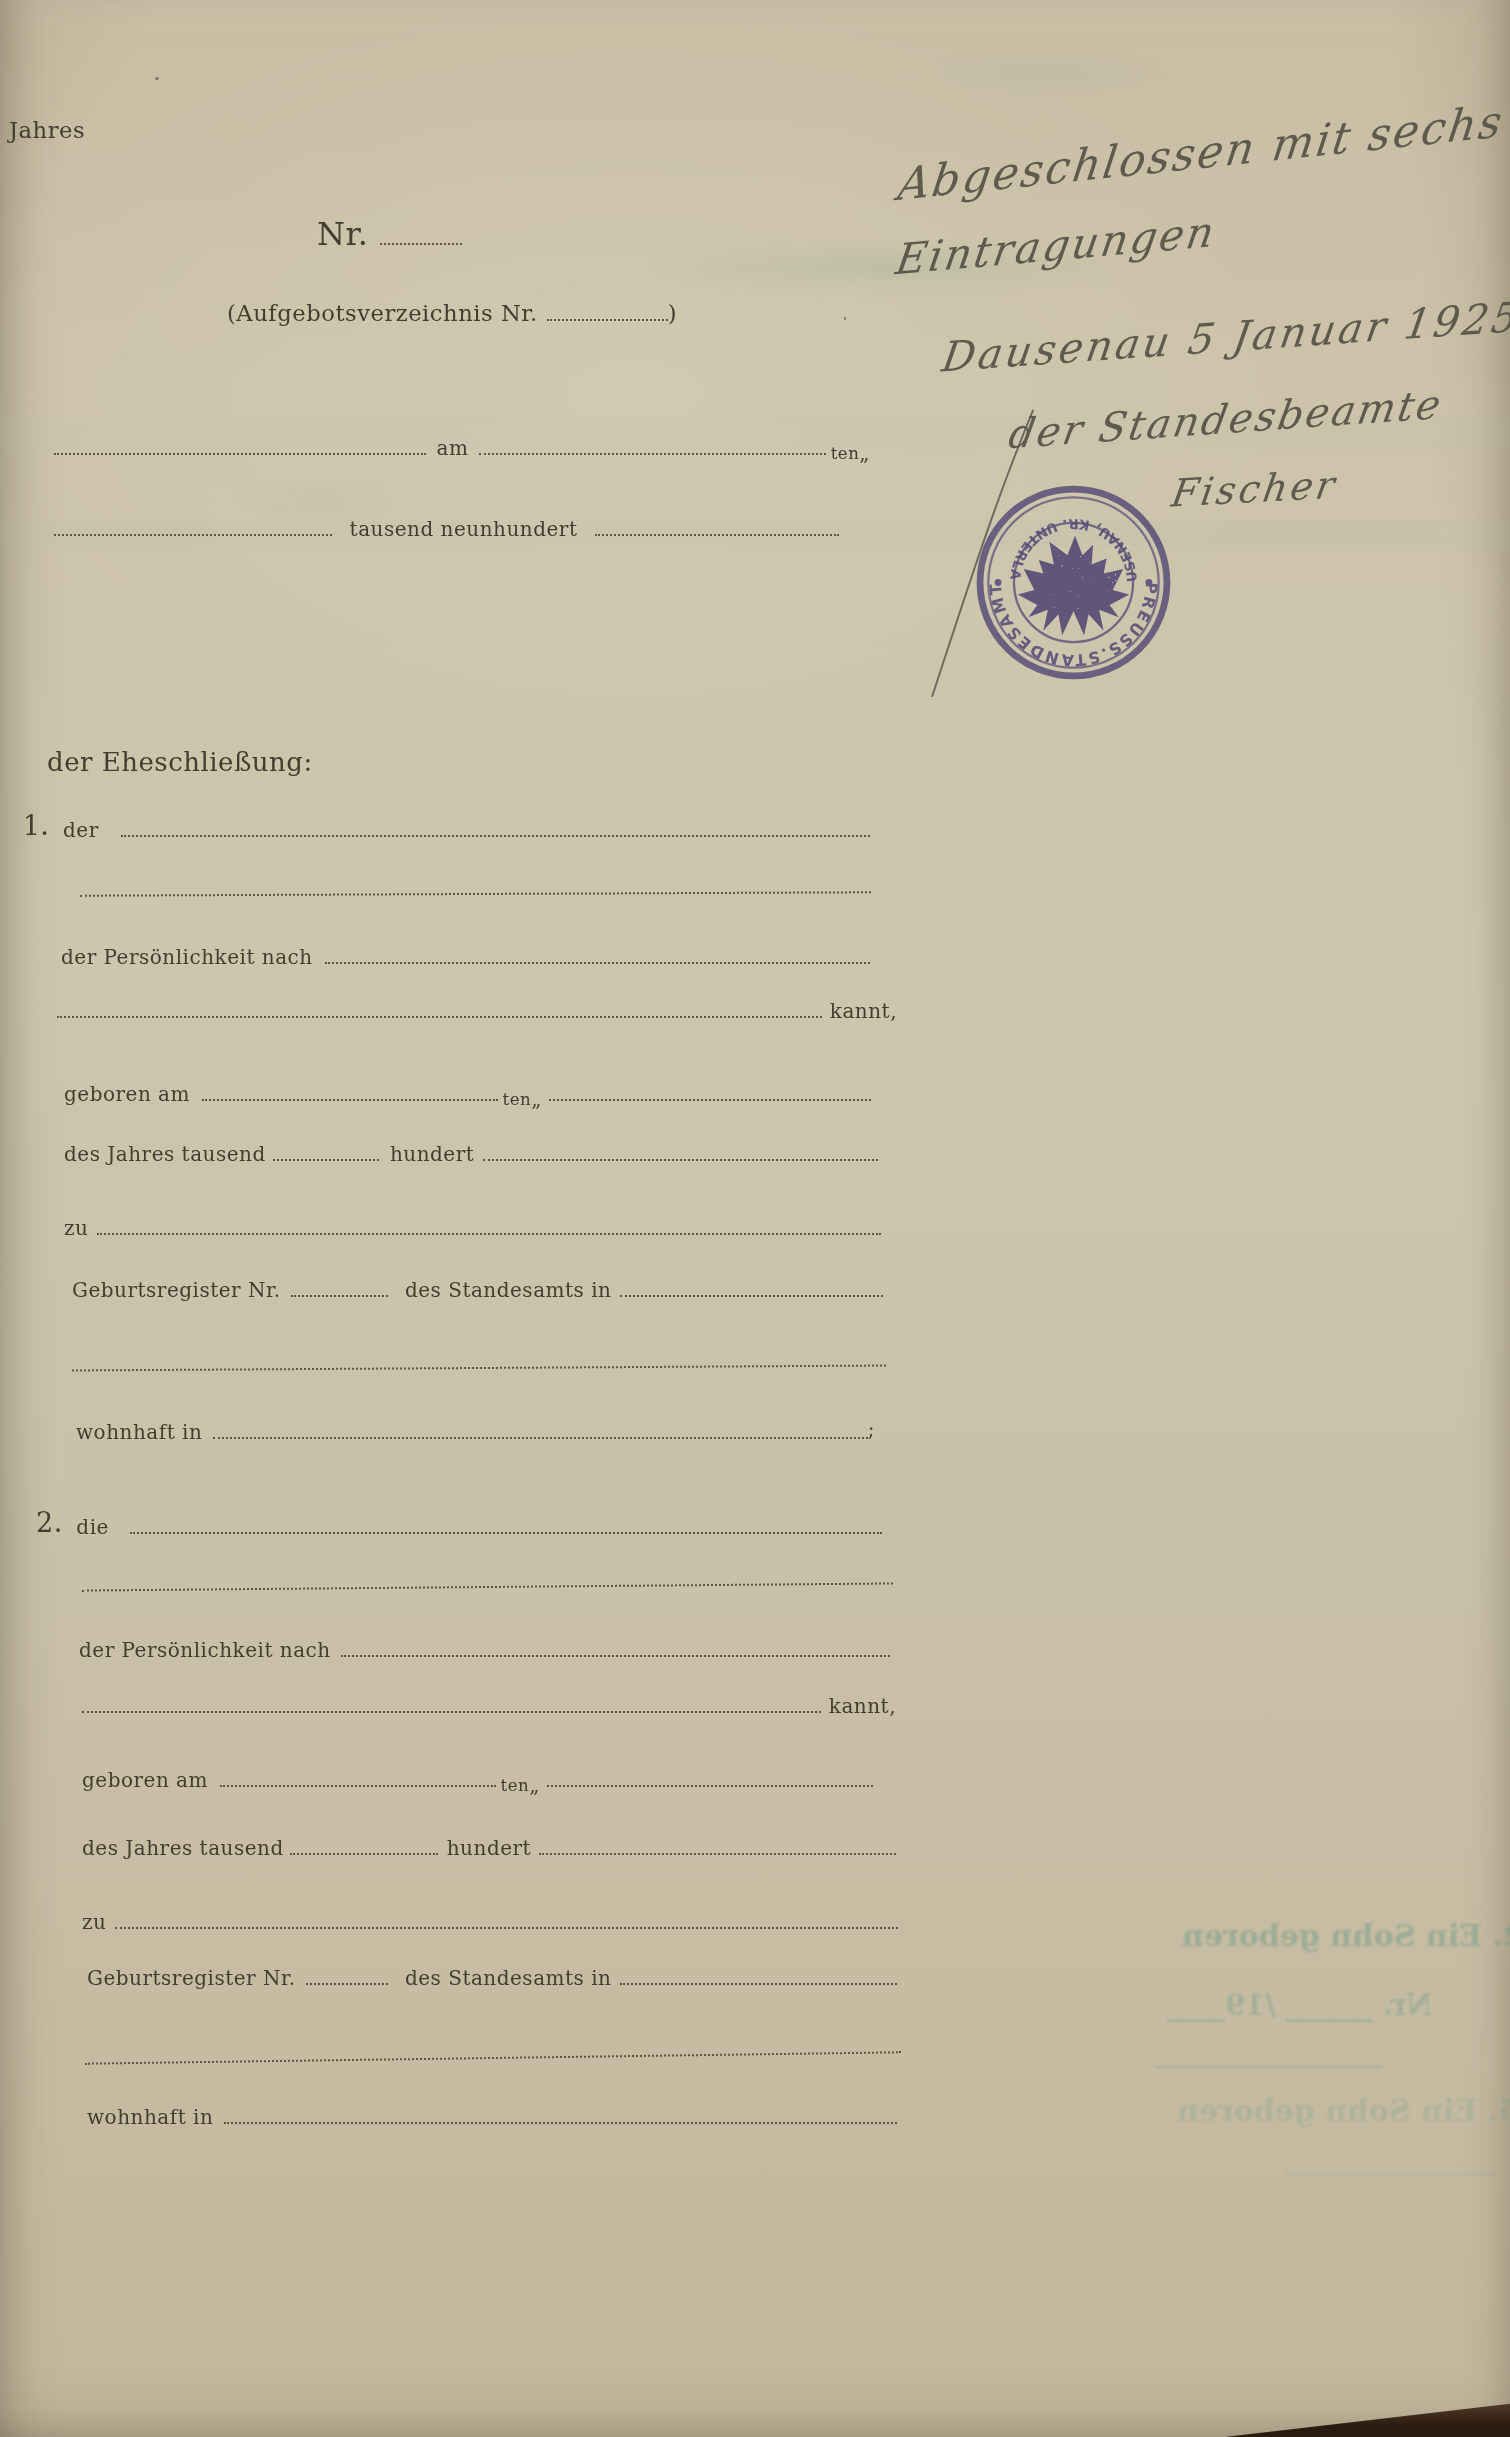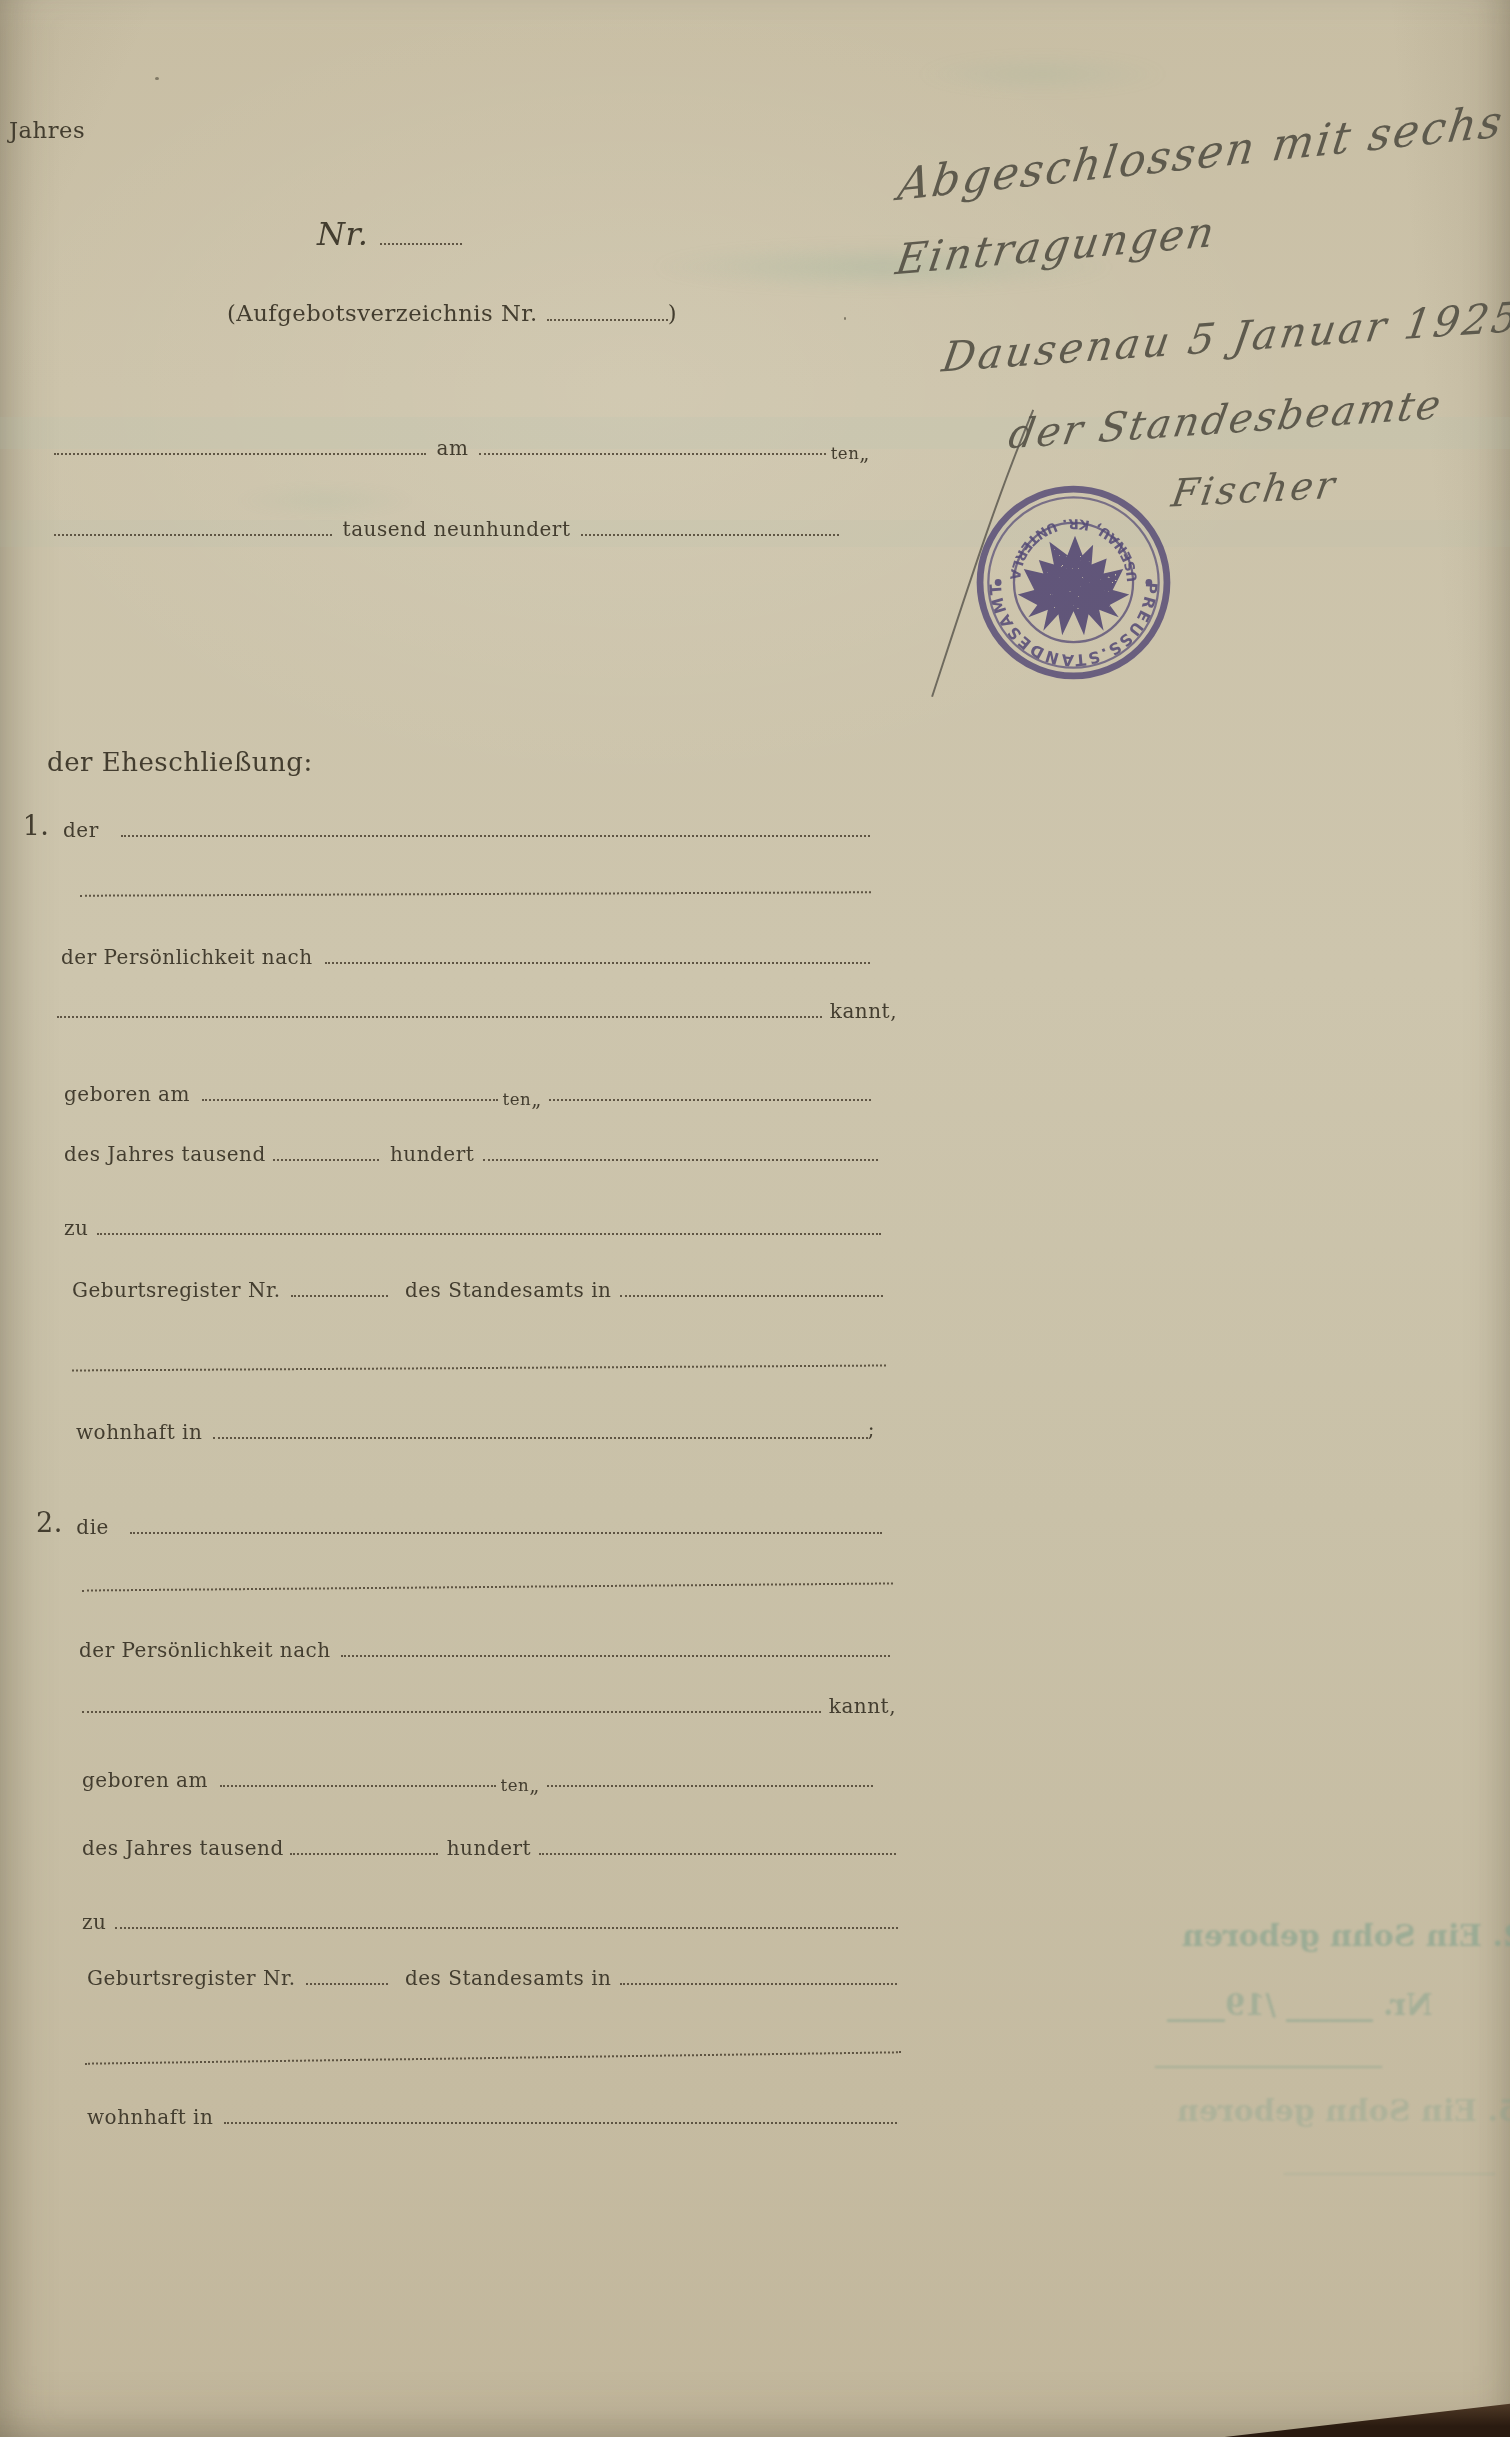--- a/index.html
+++ b/index.html
@@ -66,42 +66,42 @@
   <div class="smudge" style="left:649px;top:243px;width:468px;height:48px;"></div>
   <div class="smudge" style="left:914px;top:53px;width:257px;height:42px;opacity:.6;"></div>
   <div class="smudge" style="left:227px;top:483px;width:196px;height:35px;opacity:.45;"></div>
   <div class="speck" style="left:155px;top:77px;"></div>
   <div class="speck" style="left:844px;top:317px;width:2.3px;"></div>
 
   <div class="row pr" style="left:9px;top:118px;">
     <span class="lbl mid">Jahres</span>
   </div>
 
-  <div class="row pr" style="left:317px;top:217px;font-style:italic;">
+  <div class="row pr" style="left:317px;top:217px;">
     <span class="lbl big">Nr.</span>
     <span class="dots" style="width:82px;margin-left:12px;margin-bottom:6.8px;"></span>
   </div>
 
   <div class="row pr" style="left:227px;top:301px;">
     <span class="lbl mid">(Aufgebotsverzeichnis Nr.</span>
     <span class="dots" style="width:121px;margin-left:9px;"></span>
     <span class="lbl mid">)</span>
   </div>
 
   <div class="row pr" style="left:54px;top:437px;width:816px;">
     <span class="dots" style="width:372px;"></span>
     <span class="lbl" style="margin:0 10.6px;">am</span>
     <span class="dots grow"></span>
     <span class="tenmark pr">
       <span class="t">ten</span>
       <span class="d">„</span>
     </span>
   </div>
 
-  <div class="row pr" style="left:54px;top:518px;width:785px;">
+  <div class="row pr" style="left:54px;top:518px;width:785px;gap:7px;">
     <span class="dots" style="width:278px;"></span>
     <span class="lbl" style="margin:0 10.6px;">tausend neunhundert</span>
     <span class="dots grow"></span>
   </div>
 
   <div class="intro" style="left:47px;top:747px;">der Eheschließung:</div>
 
   <div class="row pr" style="left:22.7px;top:810px;width:847px;">
     <span class="num">1.</span>
     <span class="lbl" style="margin-left:13.6px;">der</span>

